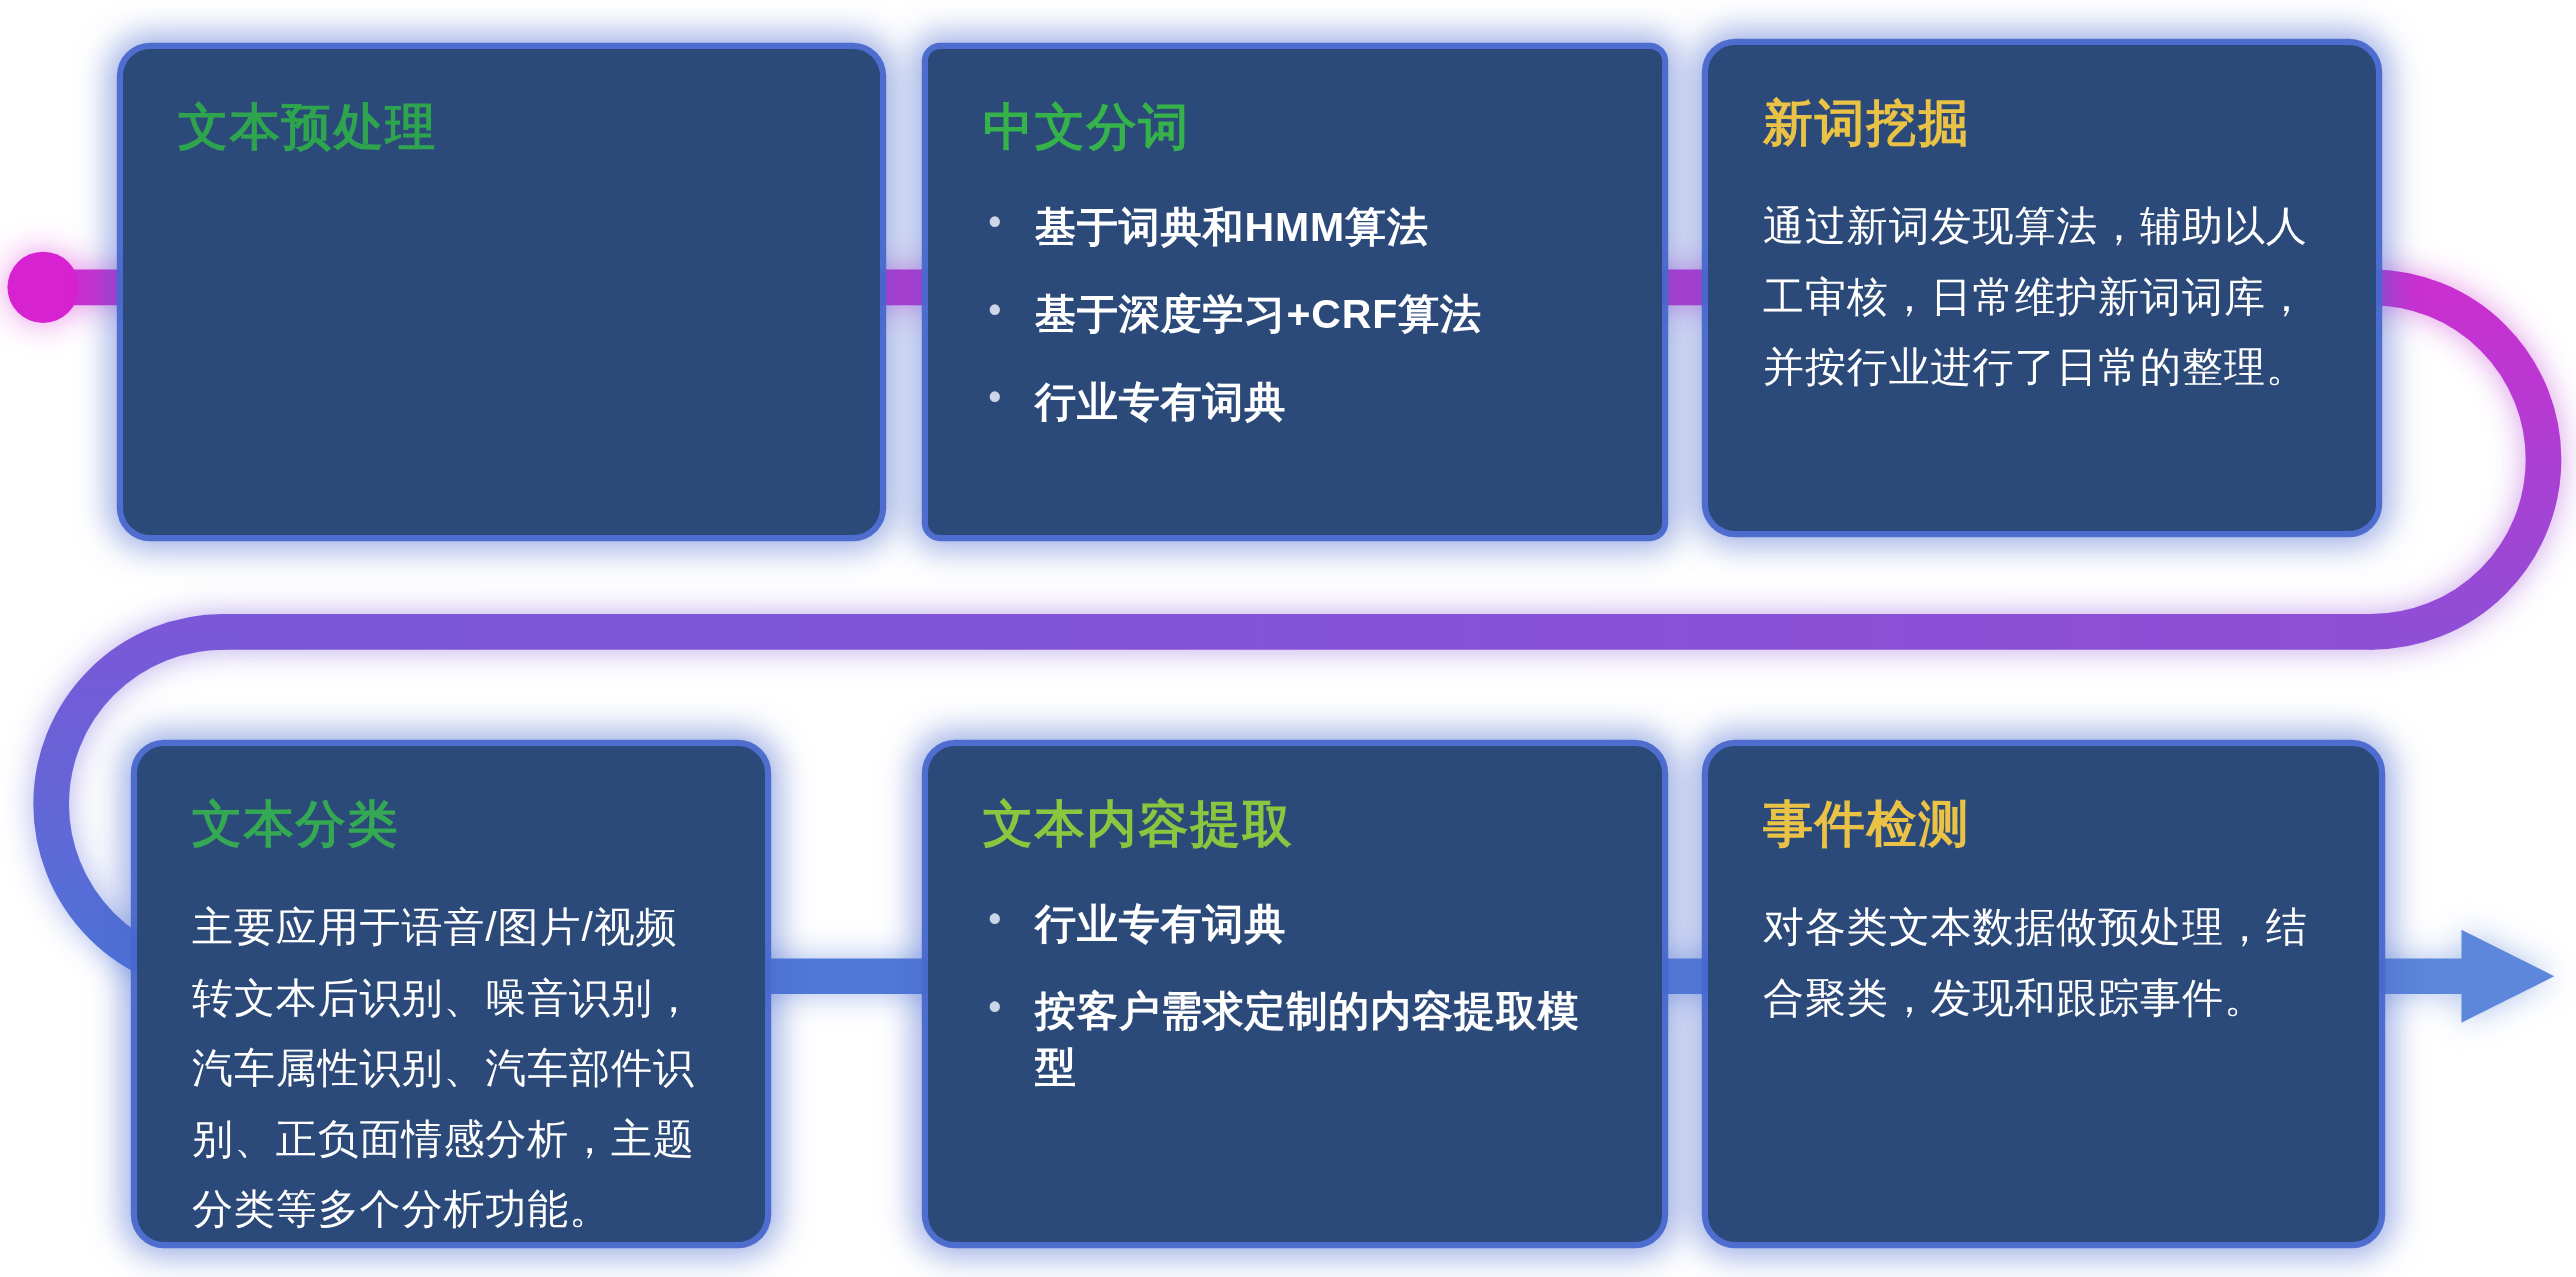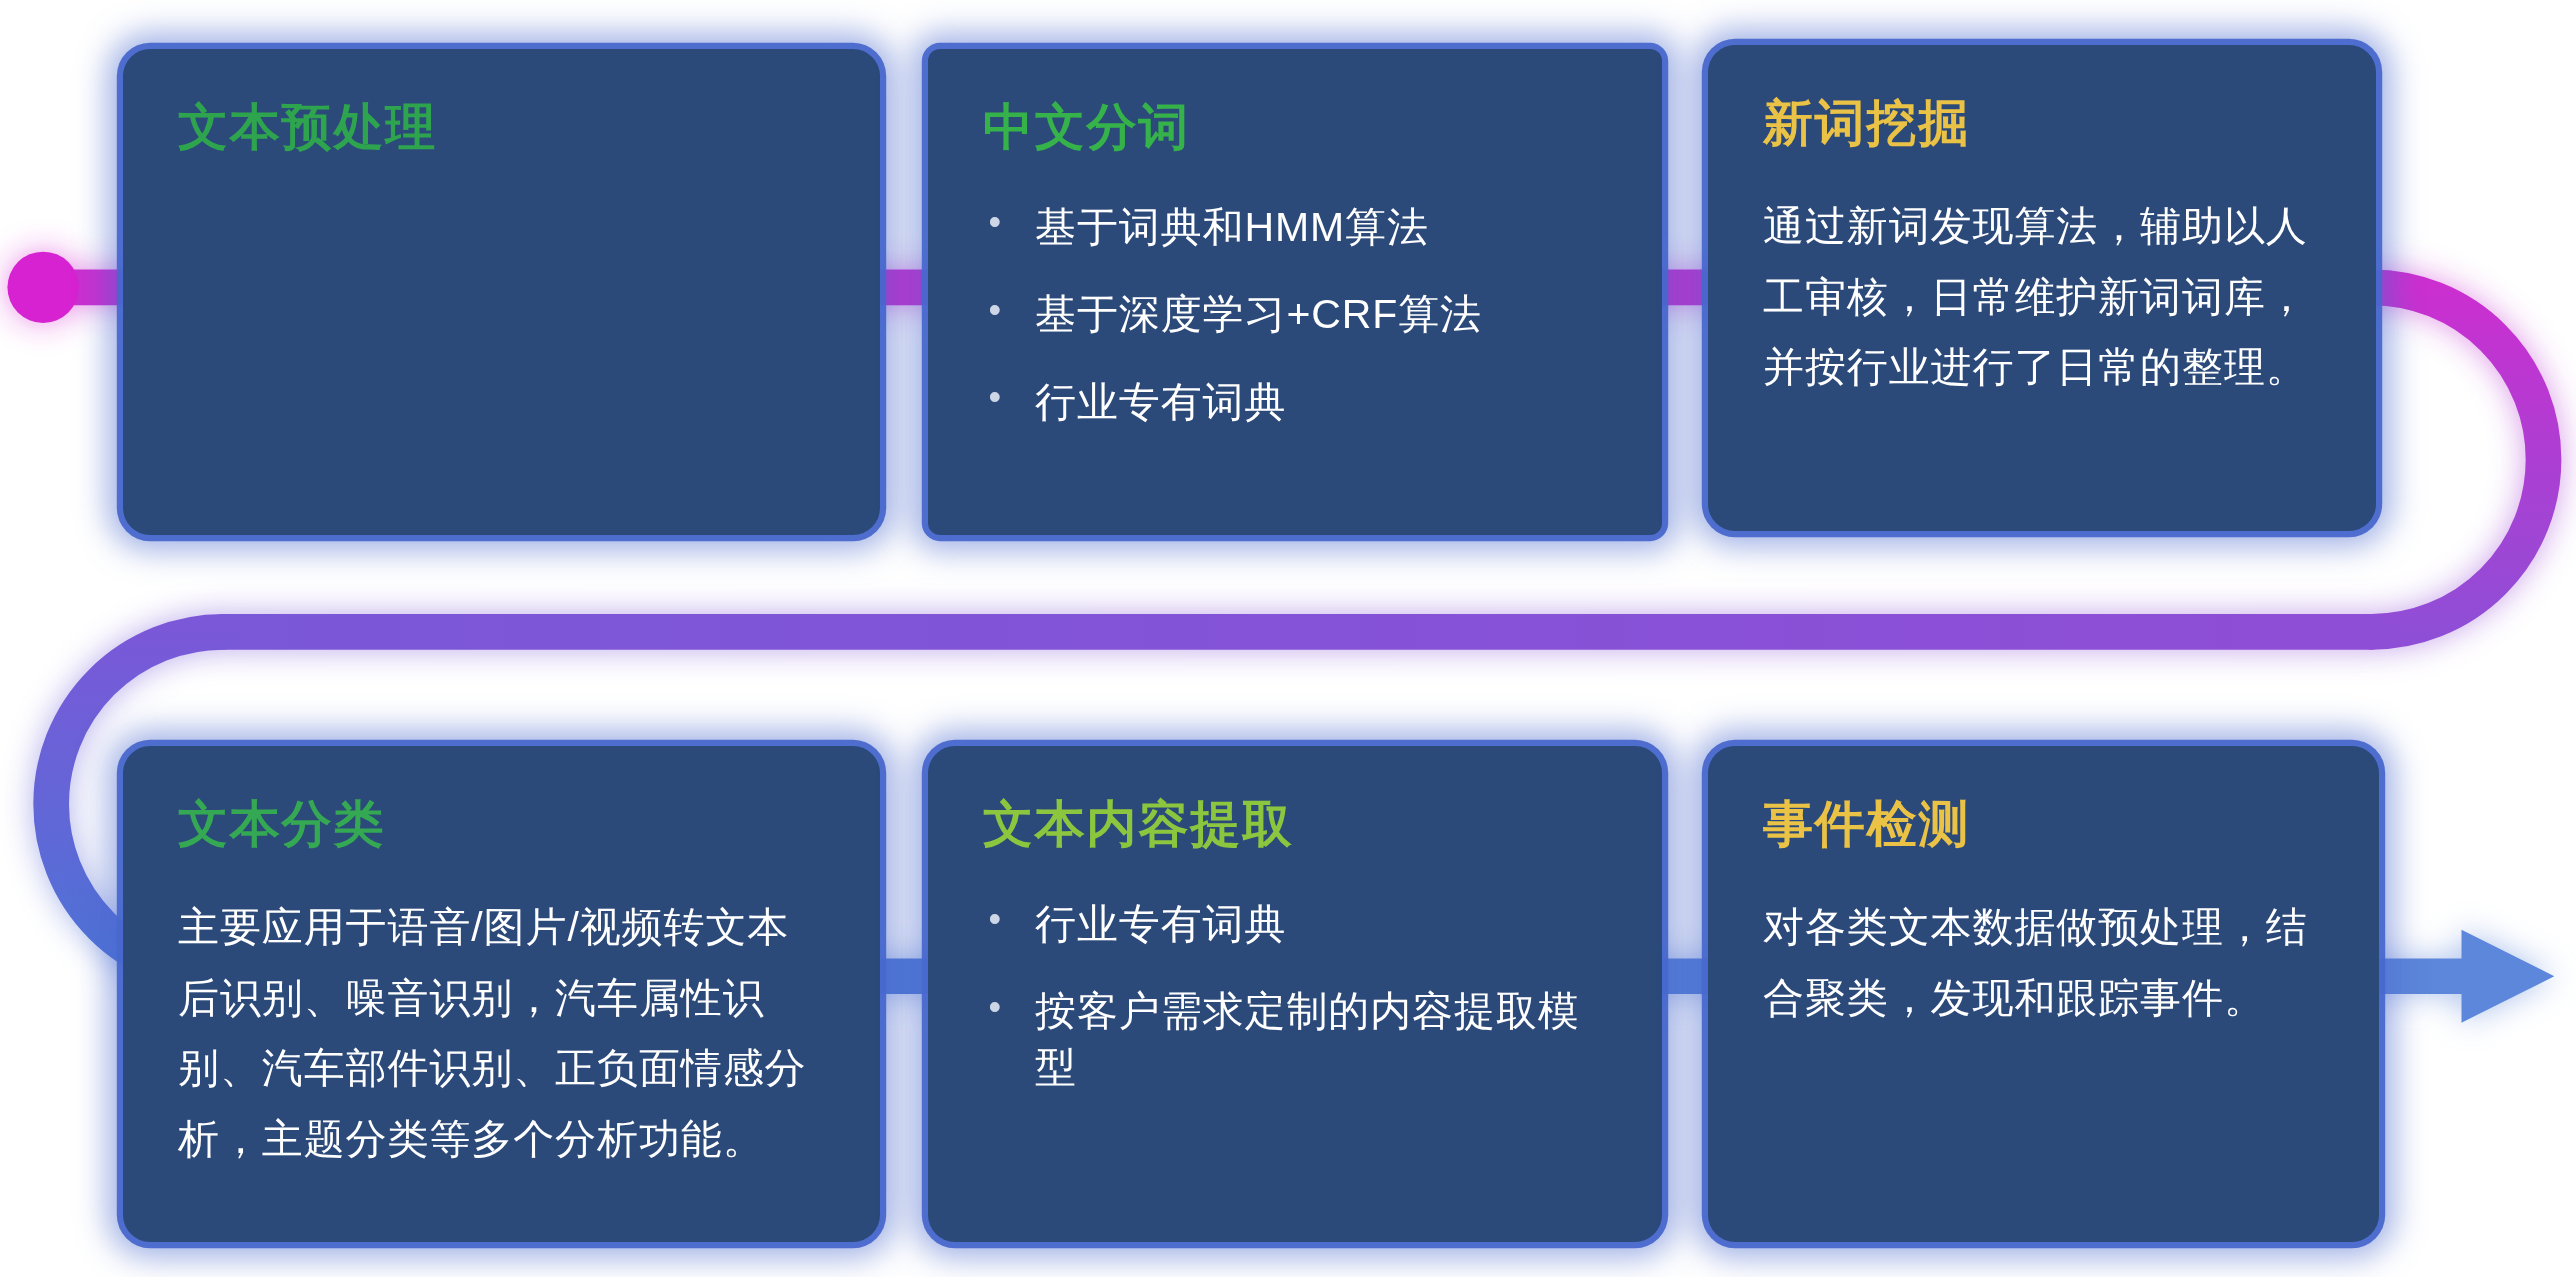--- a/index.html
+++ b/index.html
@@ -24,40 +24,41 @@
     box-sizing:border-box;
     background:#2b4979;
     border-radius:27px;
     padding:45px 54px 36px 55px;
     color:#ffffff;
     box-shadow:0 0 0 6.2px rgba(72,104,206,0.95), 0 0 30px 16px rgba(72,104,206,0.50);
   }
   .c1{left:123px;top:49px;width:757px;height:486px;}
   .c2{left:928px;top:49px;width:734px;height:486px;border-radius:12px;}
   .c3{left:1708px;top:45px;width:668px;height:486px;}
-  .c4{left:123px;top:746px;width:757px;height:496px;}
+  .c4{left:137px;top:746px;width:628px;height:496px;}
   .c5{left:928px;top:746px;width:734px;height:496px;}
   .c6{left:1708px;top:746px;width:671px;height:496px;}
   .card h2{
     margin:0 0 34px 0;
     font-size:50px;
     font-weight:700;
     letter-spacing:1.8px;
   }
   .card p{
     margin:0;
     font-size:41px;
     line-height:1.72;
     letter-spacing:0.9px;
     font-weight:400;
   }
   .card ul{
     list-style:none;
     margin:39px 0 0 0;
     padding:0;
+    font-weight:bold;
   }
   .card li{
     position:relative;
     padding-left:52px;
     font-size:41px;
     line-height:1.35;
     margin-bottom:32px;
     letter-spacing:0.9px;
   }
   .card li::before{

